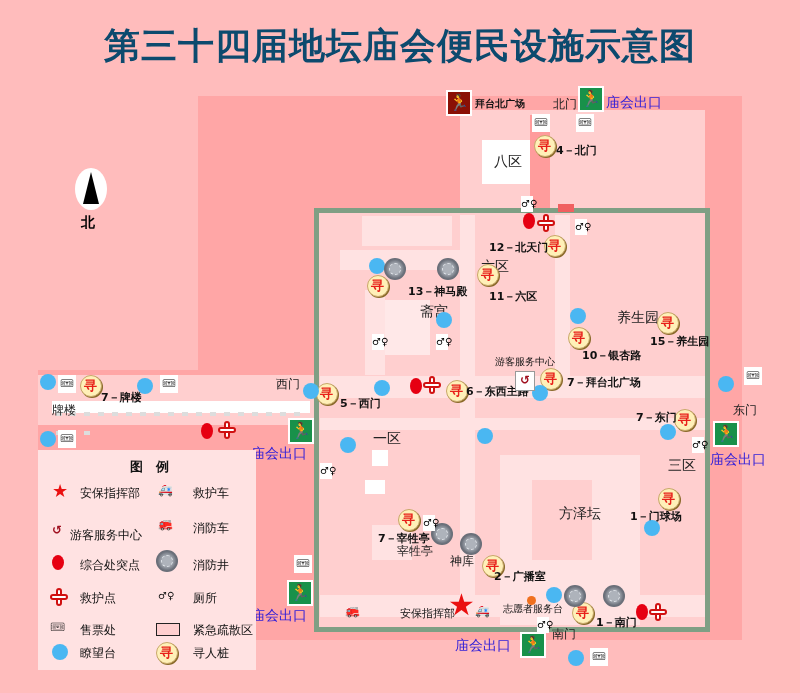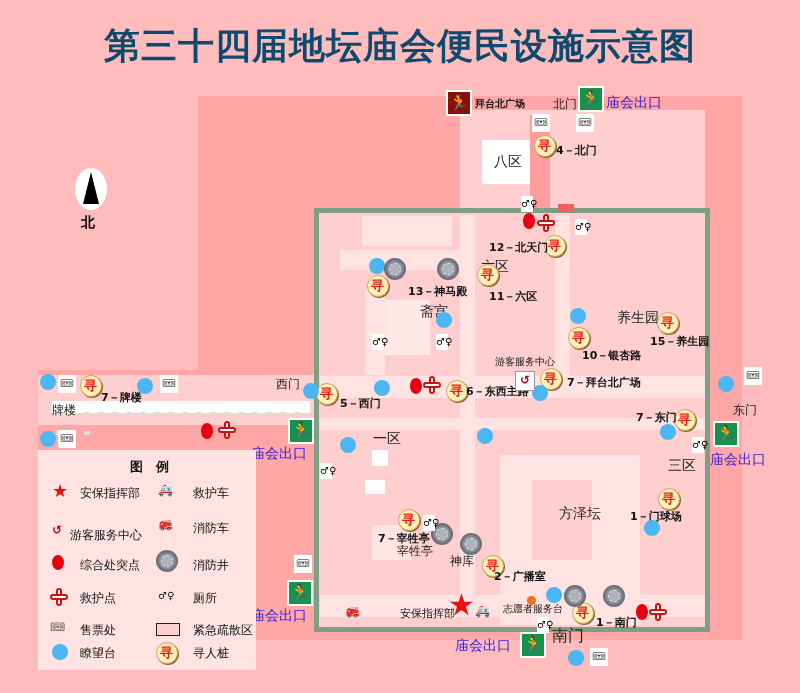--- a/index.html
+++ b/index.html
@@ -82,21 +82,21 @@
 <div class="area" style="left:397px;top:543px;font-size:12px;">宰牲亭</div>
 <div class="area" style="left:450px;top:553px;font-size:12px;">神库</div>
 <div class="area" style="left:52px;top:402px;font-size:12px;">牌楼</div>
 <div class="lbl" style="left:495px;top:355px;font-weight:normal;font-size:10px;">游客服务中心</div>
 <div class="lbl" style="left:503px;top:602px;font-weight:normal;font-size:10px;font-family:Liberation Mono, monospace;">志愿者服务台</div>
 <div class="lbl" style="left:400px;top:606px;font-weight:normal;font-size:11px;">安保指挥部</div>
 
 <div class="area" style="left:553px;top:96px;font-size:12px;">北门</div>
 <div class="area" style="left:276px;top:376px;font-size:12px;">西门</div>
 <div class="area" style="left:733px;top:402px;font-size:12px;">东门</div>
-<div class="area" style="left:552px;top:626px;font-size:16px;">南门</div>
+<div class="area" style="left:552px;top:626px;font-size:12px;">南门</div>
 
 <div class="exitsign red" style="left:446px;top:90px;">🏃</div>
 <div class="lbl" style="left:475px;top:97px;font-size:10px;">拜台北广场</div>
 <div class="exitsign" style="left:578px;top:86px;">🏃</div>
 <div class="exit-text" style="left:606px;top:94px;">庙会出口</div>
 <div class="exitsign" style="left:288px;top:418px;">🏃</div>
 <div class="exit-text" style="left:251px;top:445px;">庙会出口</div>
 <div class="exitsign" style="left:713px;top:421px;">🏃</div>
 <div class="exit-text" style="left:710px;top:451px;">庙会出口</div>
 <div class="exitsign" style="left:287px;top:580px;">🏃</div>

